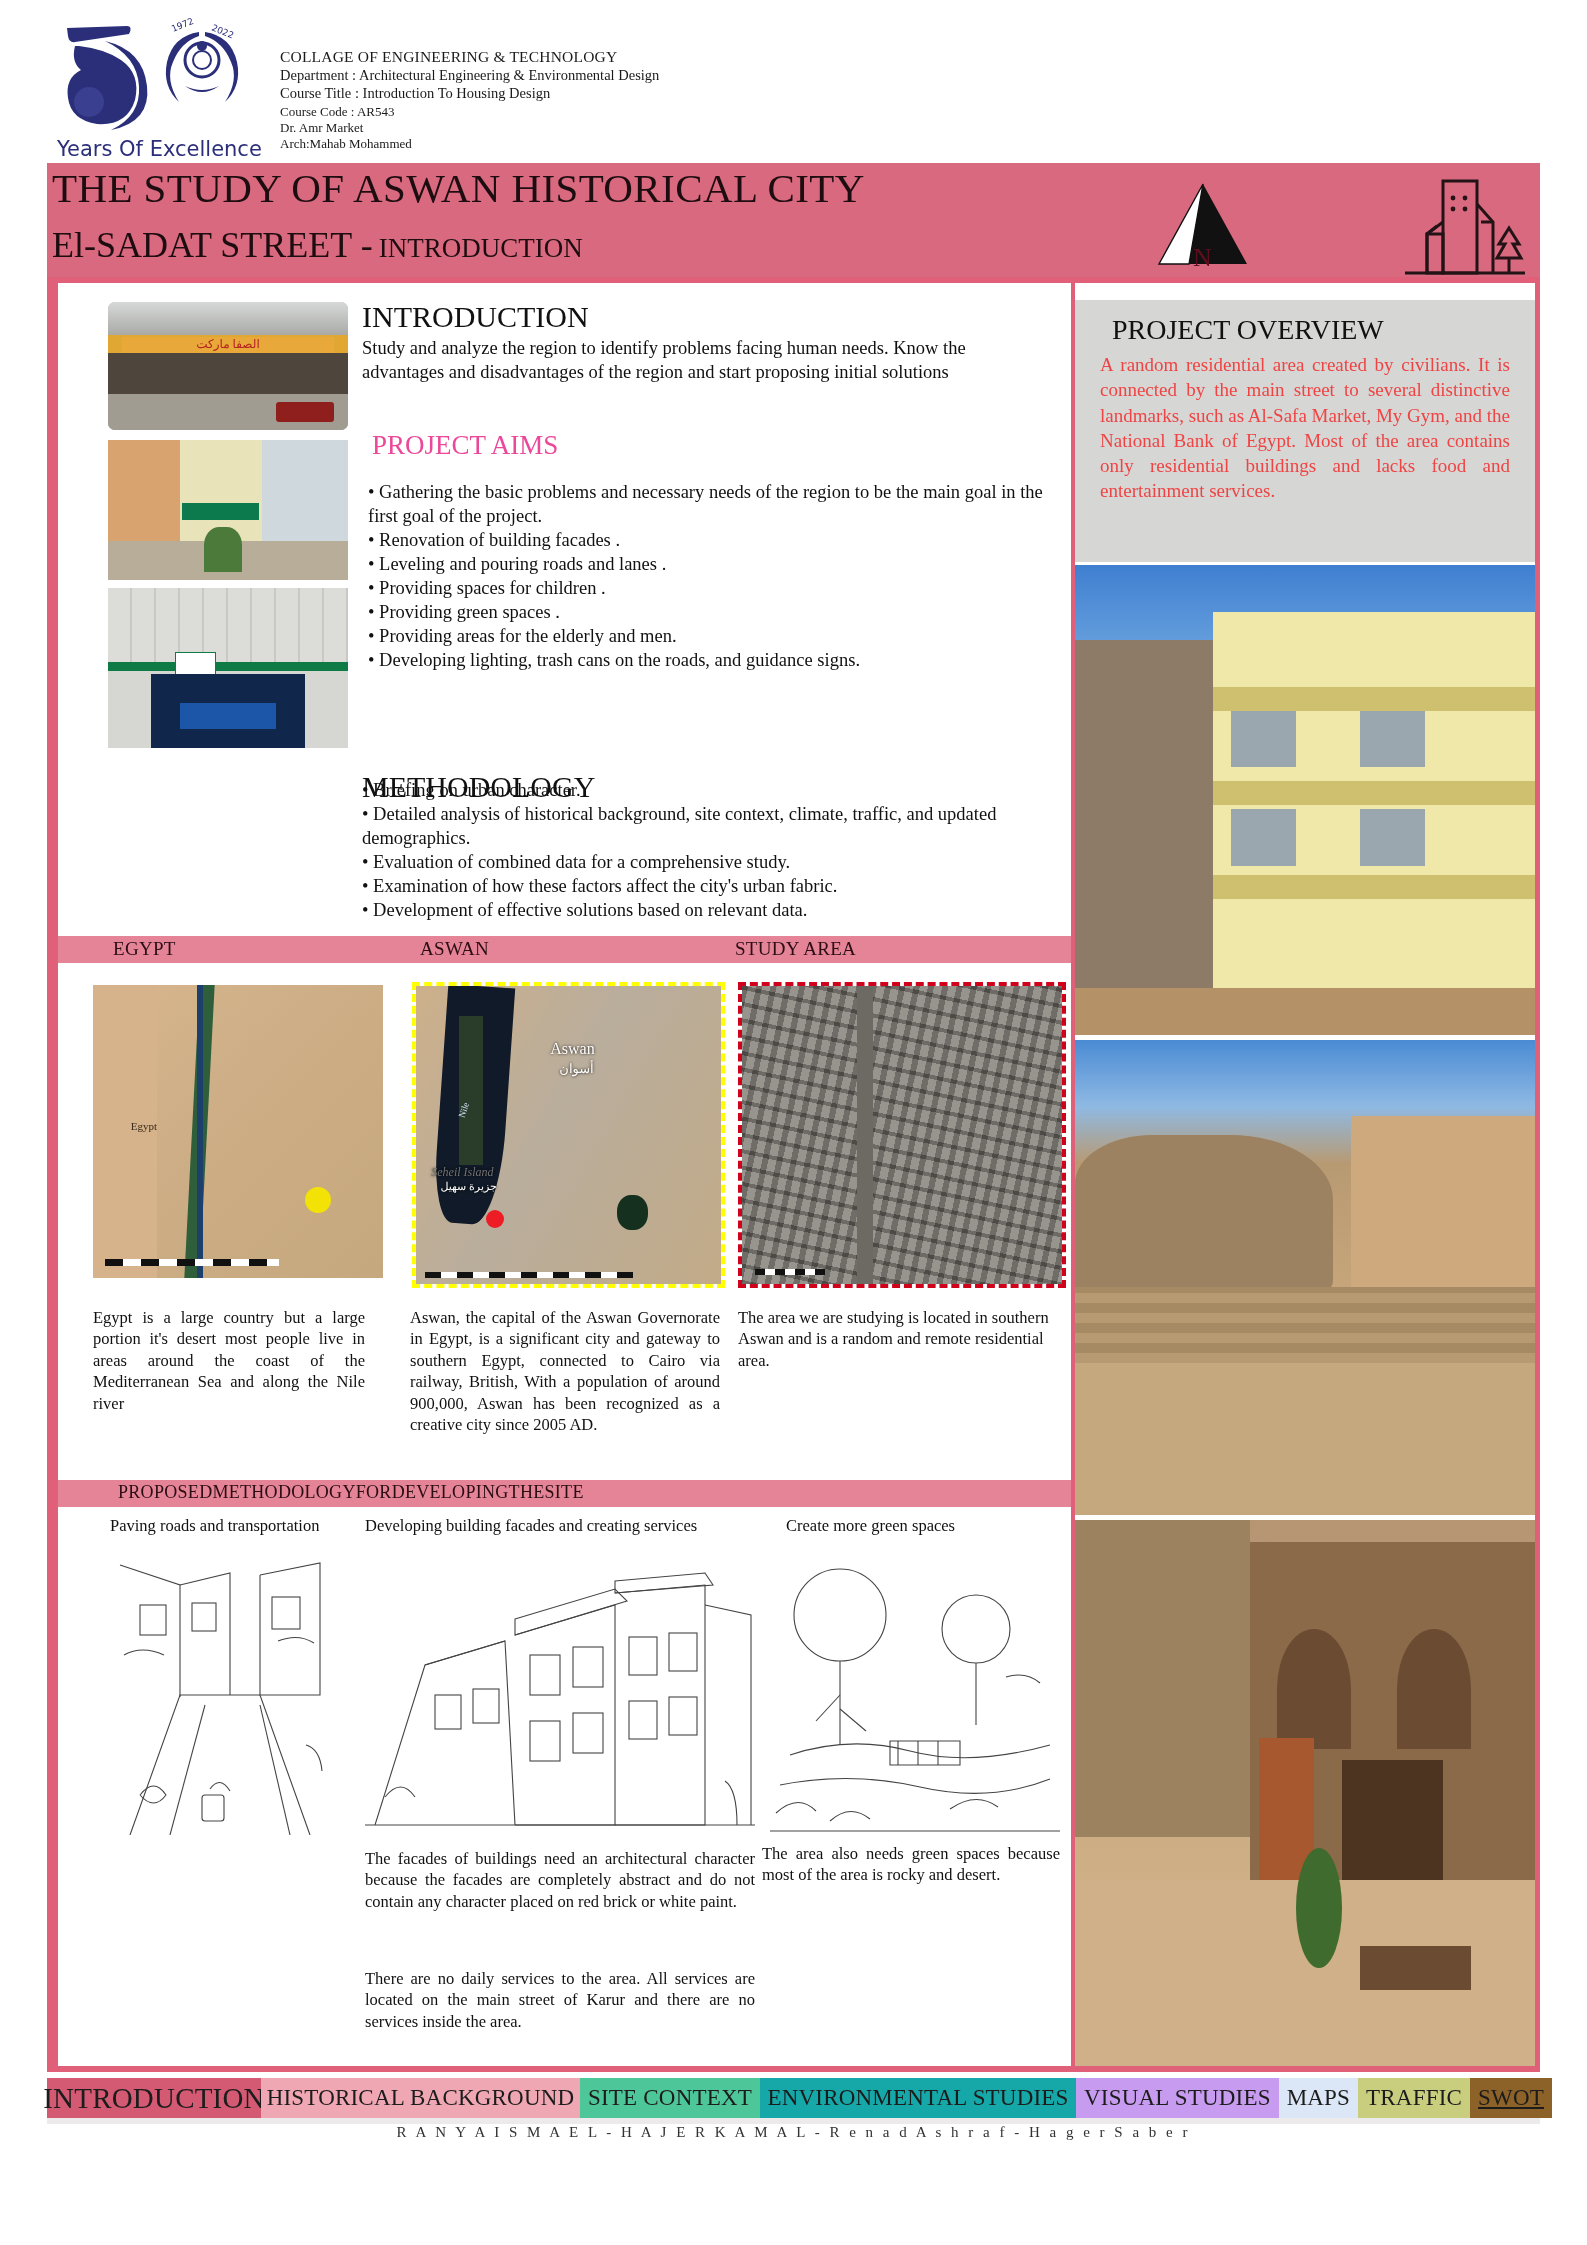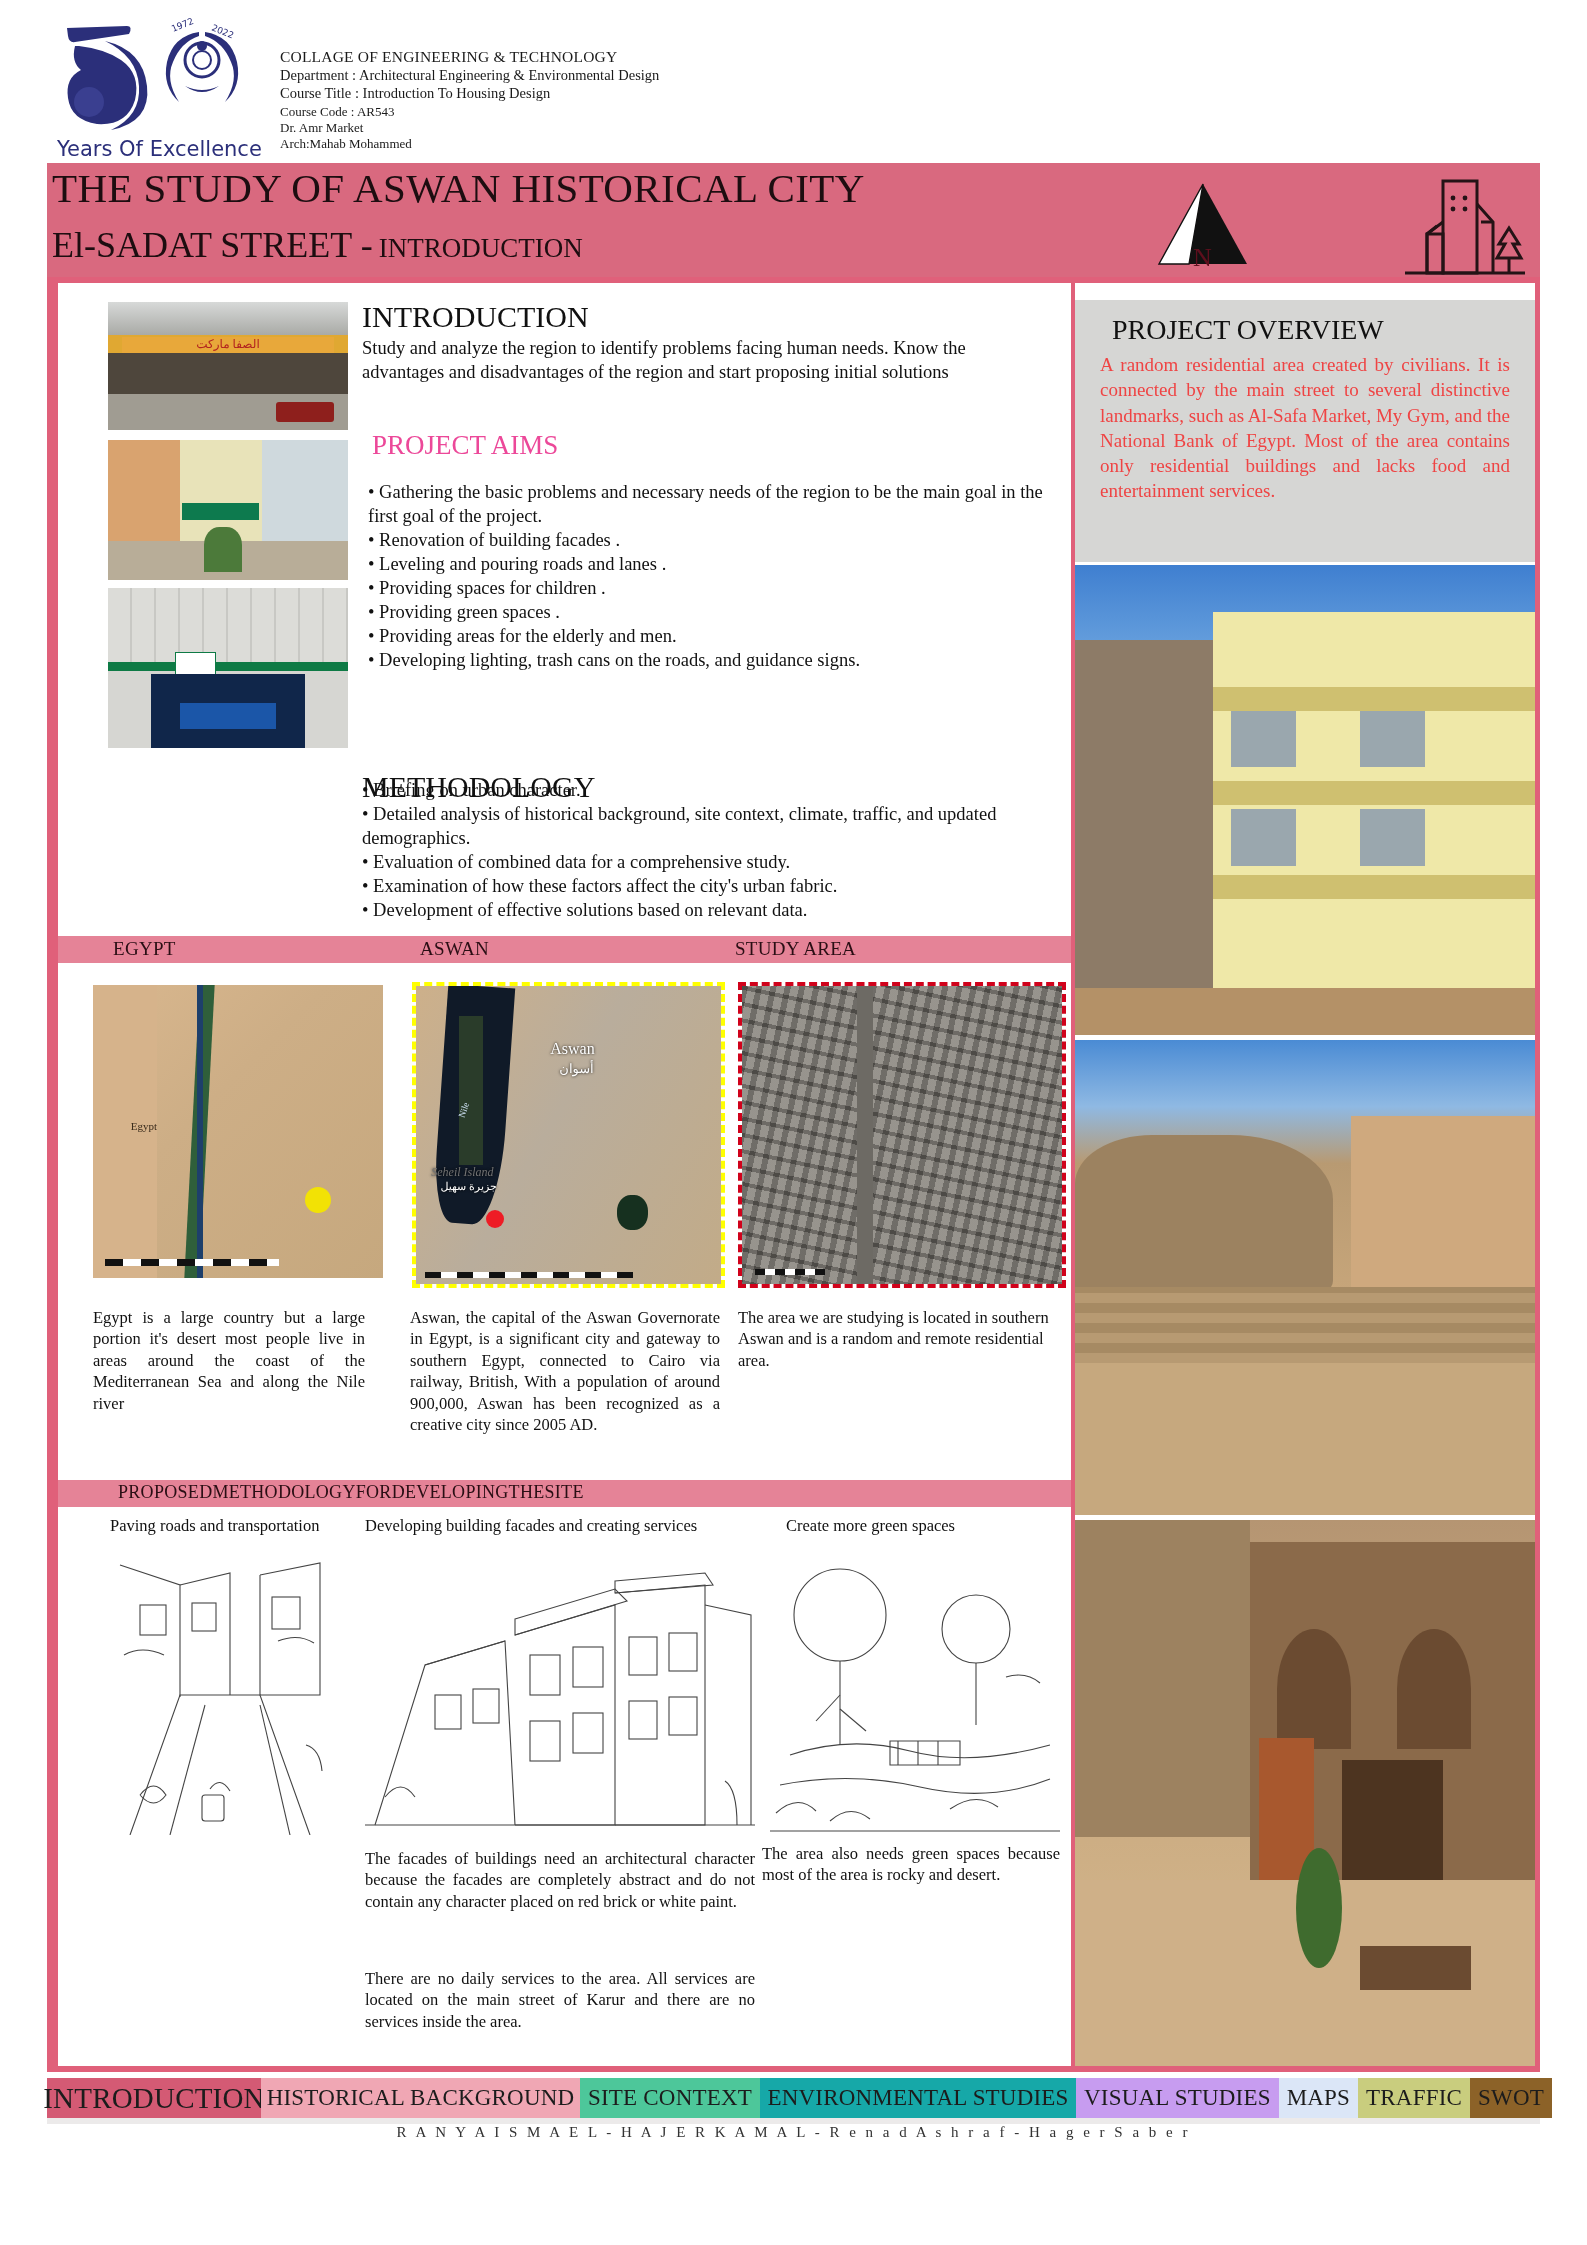--- a/index.html
+++ b/index.html
@@ -139,21 +139,21 @@
         <circle cx="60" cy="20" r="2.4"></circle>
       <circle cx="48" cy="31" r="2.4"></circle>
         <circle cx="60" cy="31" r="2.4"></circle>
     </g>
   </svg>
 
   <div class="bodyframe"></div>
   <div class="leftcol"></div>
   <div class="rightcol"></div>
 
-  <div class="thumb" style="left:108px;top:302px;width:240px;height:128px;">
+  <div class="thumb" style="left:108px;top:302px;width:240px;height:128px;border-radius:7px;">
     <div class="ph" style="background:linear-gradient(#b9bcc0 0%,#b9bcc0 26%,#e0a832 26%,#e0a832 40%,#6b6257 40%,#6b6257 72%,#9a9a94 72%,#9a9a94 100%);">
       <div style="position:absolute;left:0;top:0;width:100%;height:26%;background:linear-gradient(180deg,#d7d9d8,#a9aaa6);"></div>
       <div style="position:absolute;left:6%;top:27%;width:88%;height:13%;background:#e8a83a;display:flex;align-items:center;justify-content:center;font-size:12px;color:#b3231f;">الصفا ماركت</div>
       <div style="position:absolute;left:0;top:40%;width:100%;height:32%;background:#4e463c;"></div>
       <div style="position:absolute;left:0;bottom:0;width:100%;height:28%;background:#a09c92;"></div>
       <div style="position:absolute;right:6%;bottom:6%;width:24%;height:16%;background:#8e1f1c;border-radius:3px;"></div>
     </div>
   </div>
 
   <div class="thumb" style="left:108px;top:440px;width:240px;height:140px;">
@@ -371,19 +371,19 @@
   <div class="capt" style="left:762px;top:1843px;width:298px;">The area also needs green spaces because most of the area is rocky and desert.</div>
 
   <div class="tabbar">
     <div class="tab active" style="background:#d45a74;width:198px;">INTRODUCTION</div>
     <div class="tab" style="background:#f0a7b4;width:303px;">HISTORICAL BACKGROUND</div>
     <div class="tab" style="background:#4dc79a;width:168px;">SITE CONTEXT</div>
     <div class="tab" style="background:#16a8a8;width:300px;">ENVIRONMENTAL STUDIES</div>
     <div class="tab" style="background:#c79cf0;width:190px;">VISUAL STUDIES</div>
     <div class="tab" style="background:#dbe6f7;width:88px;">MAPS</div>
     <div class="tab" style="background:#c9cd7e;width:110px;">TRAFFIC</div>
-    <div class="tab" style="background:#8c6228;width:136px;">SWOT</div>
+    <div class="tab" style="background:#8c6228;width:136px;text-decoration:underline;">SWOT</div>
   </div>
 
   <div class="greyline"></div>
   <div class="footer">R A N Y A   I S M A E L        -        H A J E R   K A M A L        -        R e n a d  A s h r a f        -        H a g e r  S a b e r</div>
 
 </div>
 
 </body></html>

